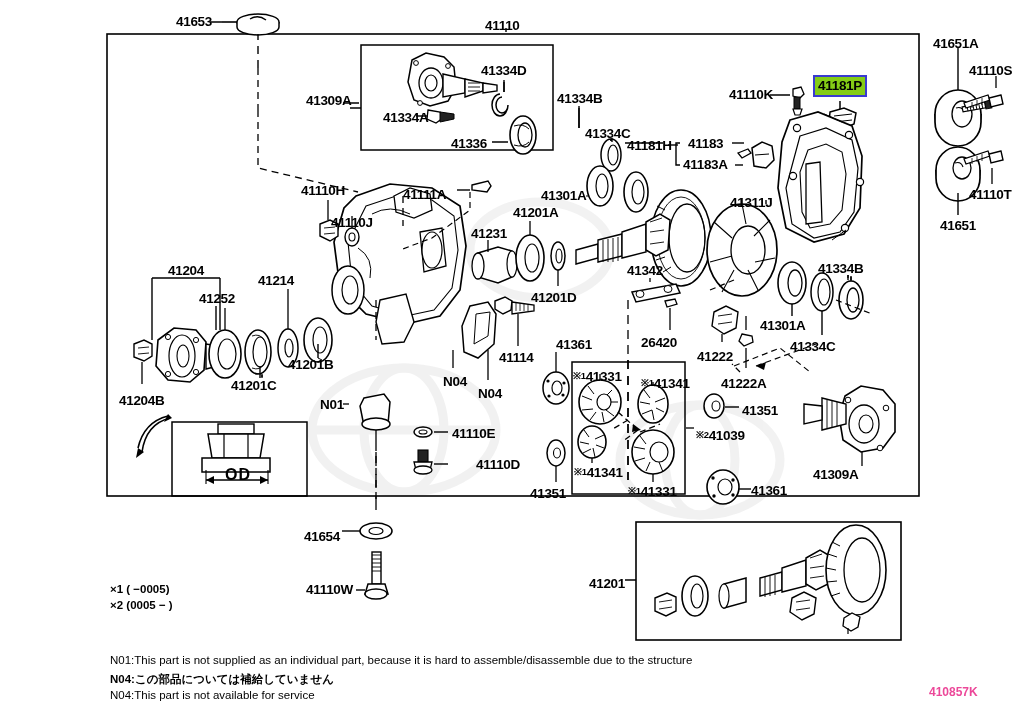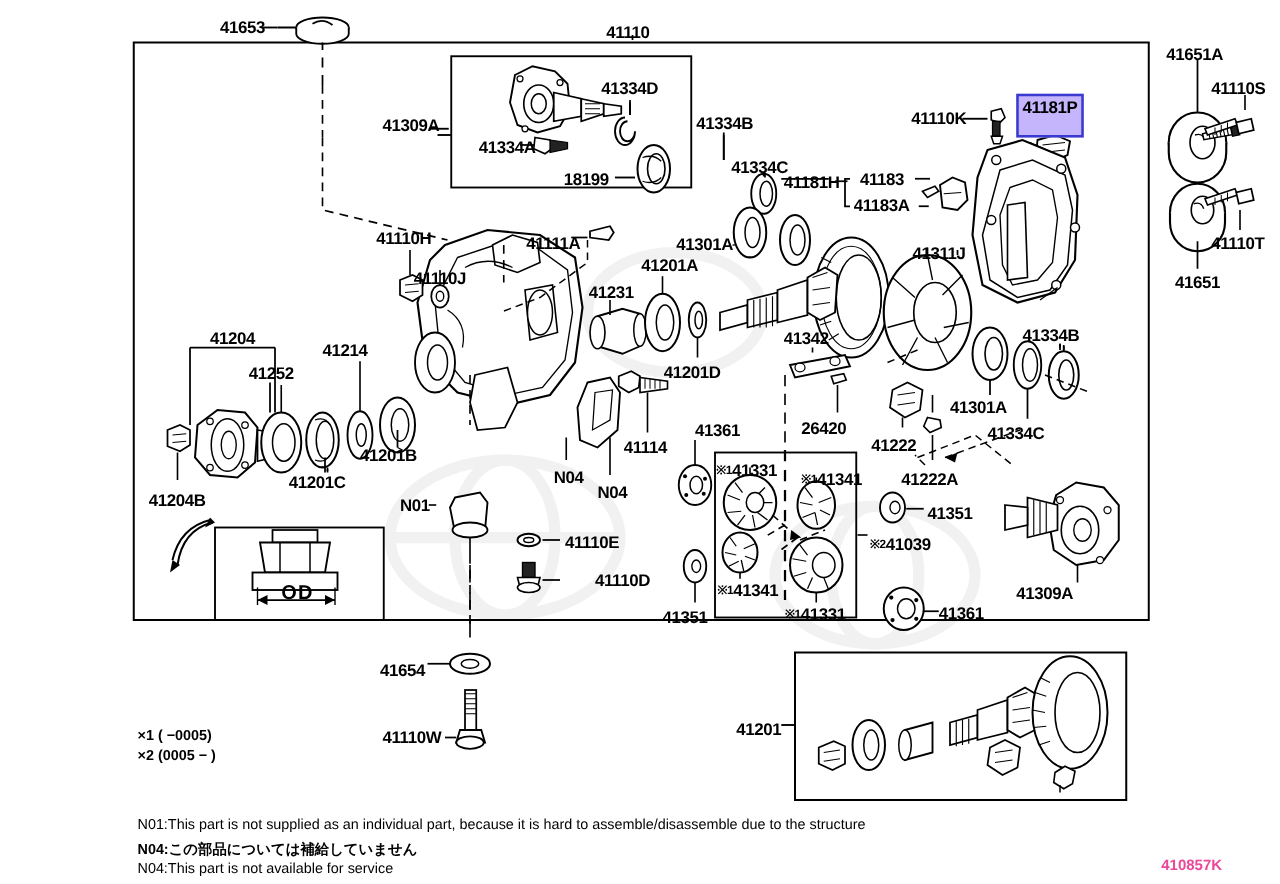--- a/index.html
+++ b/index.html
@@ -3,21 +3,21 @@
 <meta charset="utf-8">
 <style>
   html,body{margin:0;padding:0;background:#ffffff;}
   body{width:1024px;height:707px;position:relative;overflow:hidden;
        font-family:"Liberation Sans",sans-serif;color:#000;}
   #stage{position:absolute;left:0;top:0;width:1024px;height:707px;}
   svg.layer{position:absolute;left:0;top:0;width:1024px;height:707px;overflow:visible;}
   .lbl{position:absolute;font-family:"Liberation Sans",sans-serif;
        font-weight:bold;font-size:13.5px;letter-spacing:-0.3px;
        white-space:nowrap;color:#000;line-height:1;}
-  .hl{background:#c4b5fd;border:2px solid #3a3ad0;padding:1px 3px 15px 3px;
+  .hl{background:#84cc16;border:2px solid #3a3ad0;padding:1px 3px 2px 3px;
       font-size:13.5px;font-weight:bold;}
   .note{position:absolute;font-family:"Liberation Sans",sans-serif;
         font-size:11.5px;white-space:nowrap;color:#000;}
   .note.jp{font-weight:bold;}
   .code{position:absolute;font-family:"Liberation Sans",sans-serif;
         font-size:12px;font-weight:bold;color:#ec4899;text-align:right;}
   .star{font-size:9.5px;vertical-align:2px;}
   .odtxt{position:absolute;font-weight:bold;font-size:16px;letter-spacing:1px;}
 </style>
 </head>
@@ -562,25 +562,25 @@
       <div class="lbl" style="left: 933px; top: 37px;">41651A</div>
       <div class="lbl" style="left: 969px; top: 64px;">41110S</div>
       <div class="lbl" style="left: 481px; top: 64px;">41334D</div>
       <div class="lbl" style="left: 729px; top: 88px;">41110K</div>
       <div class="lbl" style="left: 306px; top: 94px;">41309A</div>
       <div class="lbl" style="left: 557px; top: 92px;">41334B</div>
       <div class="lbl" style="left: 383px; top: 111px;">41334A</div>
       <div class="lbl" style="left: 585px; top: 127px;">41334C</div>
       <div class="lbl" style="left: 627px; top: 139px;">41181H</div>
       <div class="lbl" style="left: 688px; top: 137px;">41183</div>
-      <div class="lbl" style="left: 451px; top: 137px;">18199</div>
+      <div class="lbl" style="left: 451px; top: 137px;">41336</div>
       <div class="lbl" style="left: 683px; top: 158px;">41183A</div>
       <div class="lbl" style="left: 969px; top: 188px;">41110T</div>
       <div class="lbl" style="left: 301px; top: 184px;">41110H</div>
-      <div class="lbl" style="left: 403px; top: 188px; margin-left: 18px;">41111A</div>
+      <div class="lbl" style="left: 403px; top: 188px;">41111A</div>
       <div class="lbl" style="left: 541px; top: 189px;">41301A</div>
       <div class="lbl" style="left: 730px; top: 196px;">41311J</div>
       <div class="lbl" style="left: 940px; top: 219px;">41651</div>
       <div class="lbl" style="left: 331px; top: 216px;">41110J</div>
       <div class="lbl" style="left: 513px; top: 206px;">41201A</div>
       <div class="lbl" style="left: 471px; top: 227px;">41231</div>
       <div class="lbl" style="left: 627px; top: 264px;">41342</div>
       <div class="lbl" style="left: 818px; top: 262px;">41334B</div>
       <div class="lbl" style="left: 168px; top: 264px;">41204</div>
       <div class="lbl" style="left: 258px; top: 274px;">41214</div>

